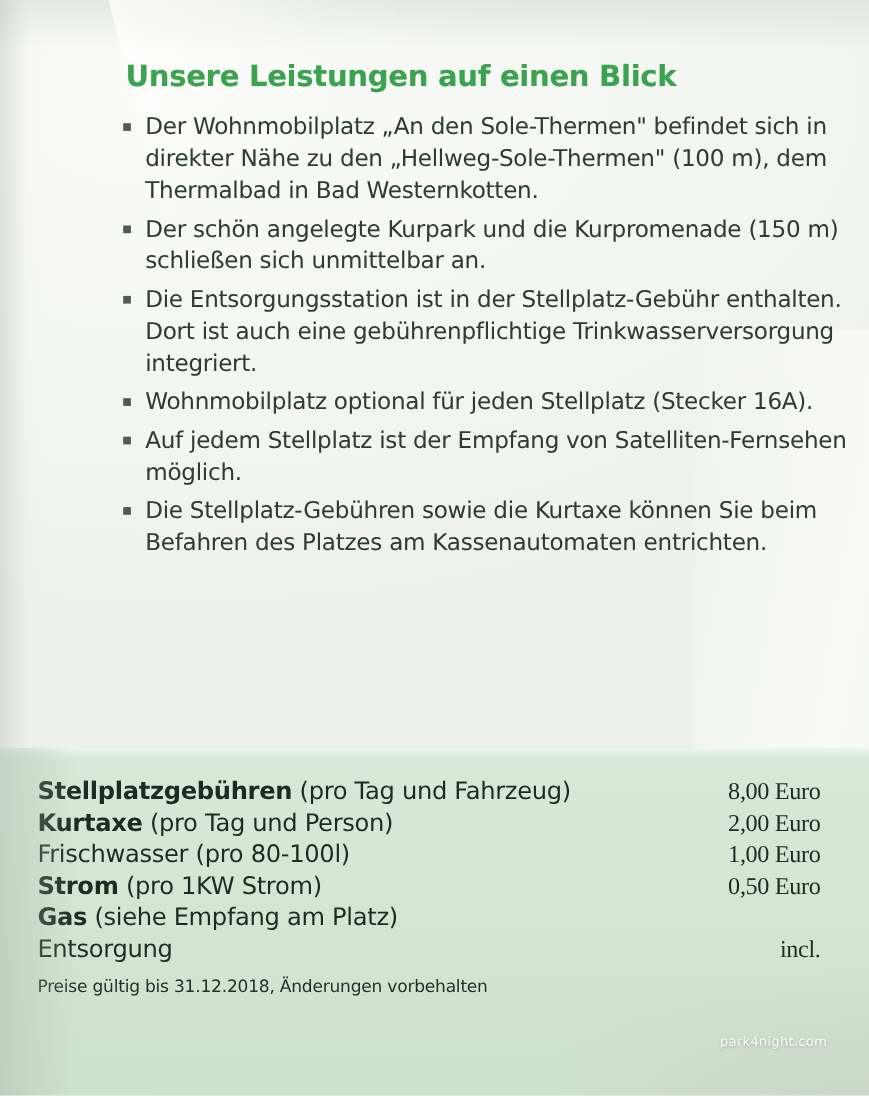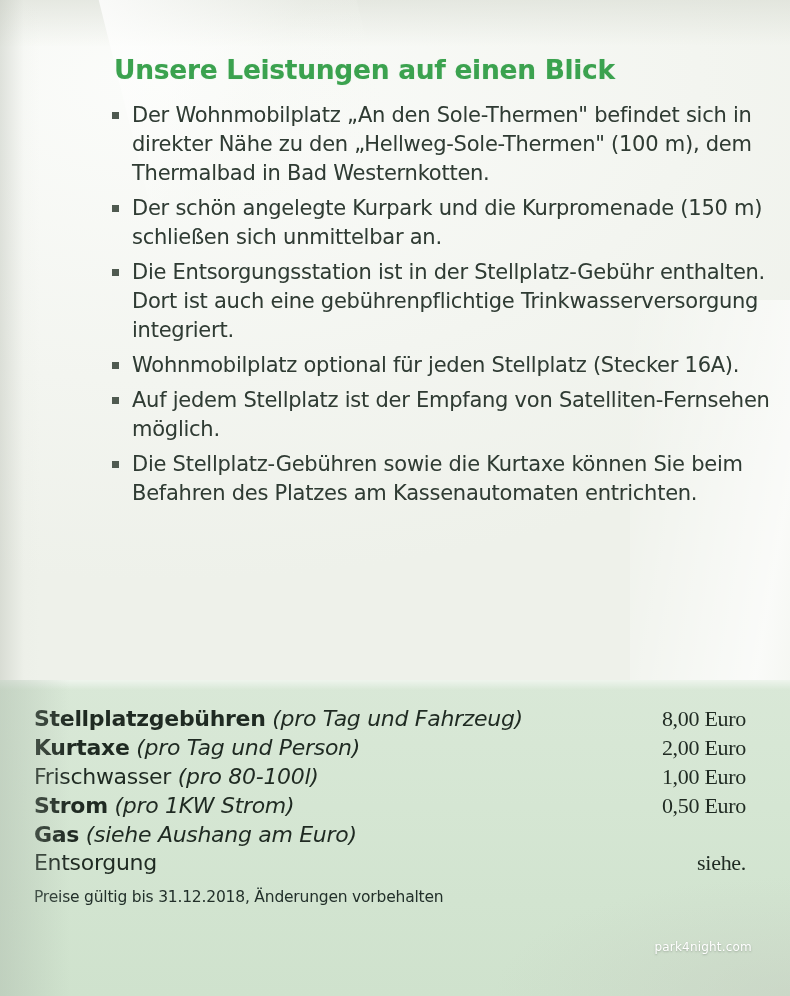--- a/index.html
+++ b/index.html
@@ -146,21 +146,20 @@
   .price-label {
     font-size: 22px;
     color: #1f2a22;
     letter-spacing: -0.3px;
     font-family: "DejaVu Sans", sans-serif;
   }
   .price-label .name {
     font-weight: bold;
   }
   .price-label .note {
-    font-style: italic;
     font-weight: normal;
   }
   .price-value {
     font-size: 22px;
     color: #1f2a22;
     white-space: nowrap;
     font-family: Liberation Serif, serif;
     letter-spacing: -0.3px;
   }
   .row-strom .price-label .name,
@@ -245,31 +244,31 @@
       <div class="price-label">
         <span class="name">Strom</span>
         <span class="note">(pro 1KW Strom)</span>
       </div>
       <div class="price-value">0,50 Euro</div>
     </div>
 
     <div class="price-row row-gas">
       <div class="price-label">
         <span class="name">Gas</span>
-        <span class="note">(siehe Aushang am Euro)</span>
+        <span class="note">(siehe Empfang am Platz)</span>
       </div>
       <div class="price-value"></div>
     </div>
 
     <div class="price-row row-entsorgung">
       <div class="price-label">
         <span class="name">Entsorgung</span>
         <span class="note"></span>
       </div>
-      <div class="price-value">siehe.</div>
+      <div class="price-value">incl.</div>
     </div>
 
     <div class="price-footnote">Preise gültig bis 31.12.2018, Änderungen vorbehalten</div>
   </section>
 
   <div class="paper-shade-bottomright"></div>
   <div class="watermark">park4night.com</div>
 </div>
 
 </body></html>

